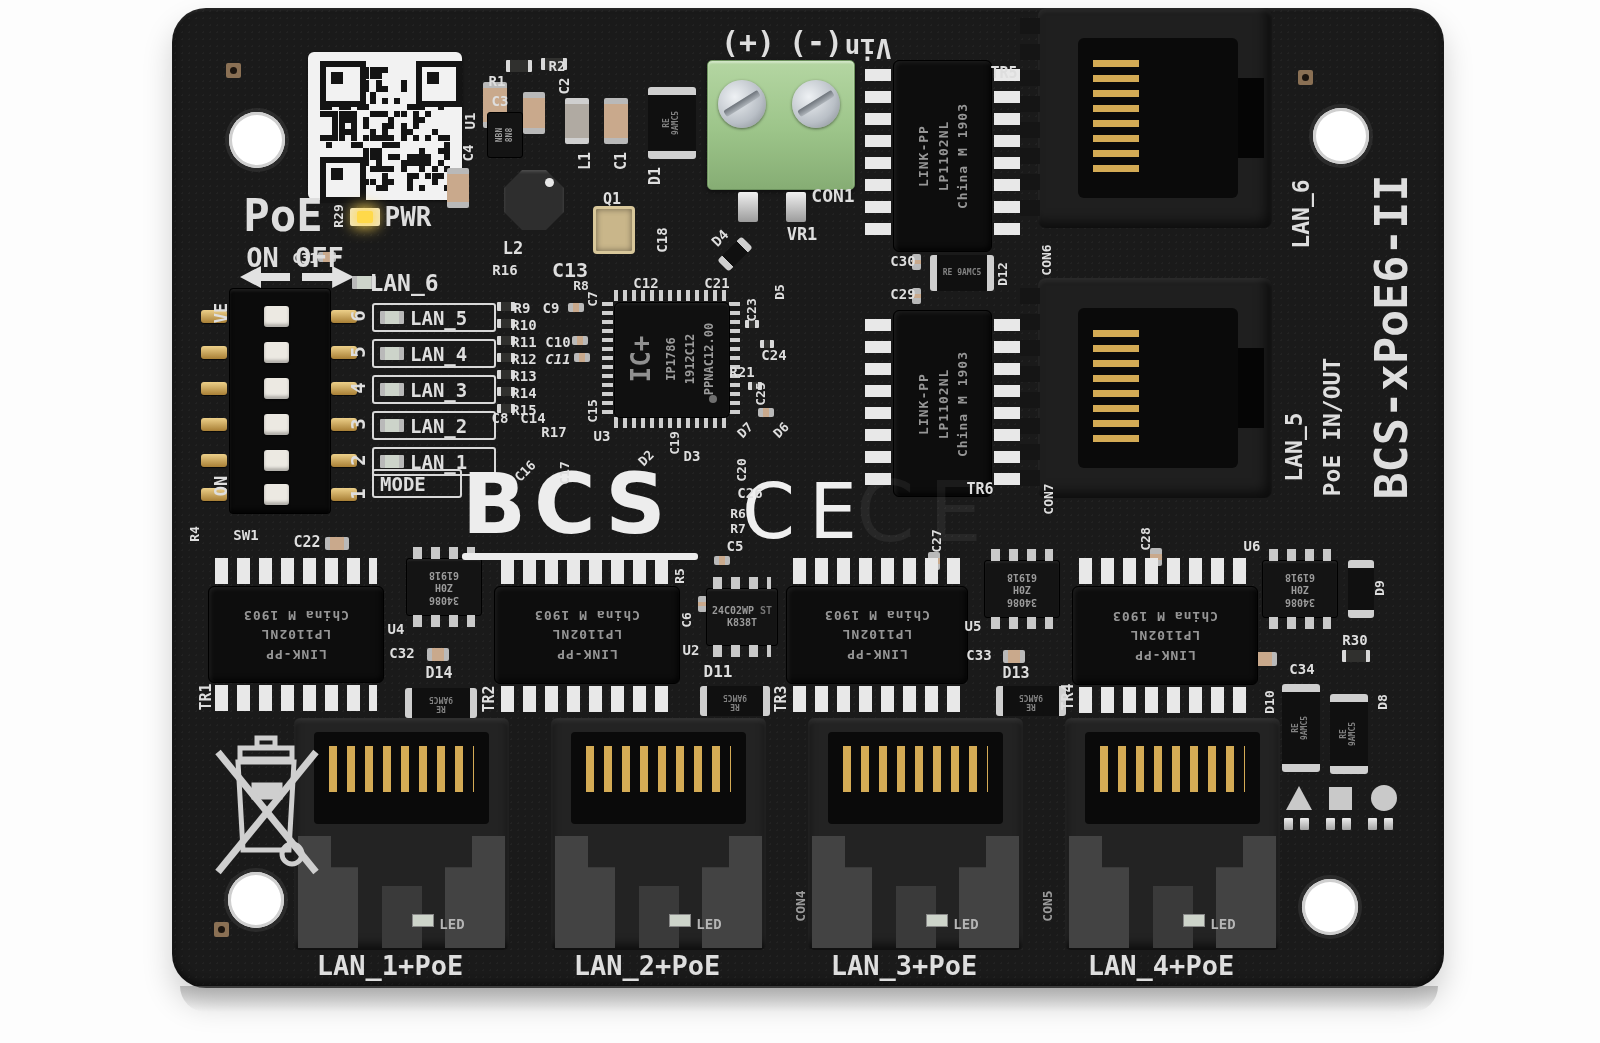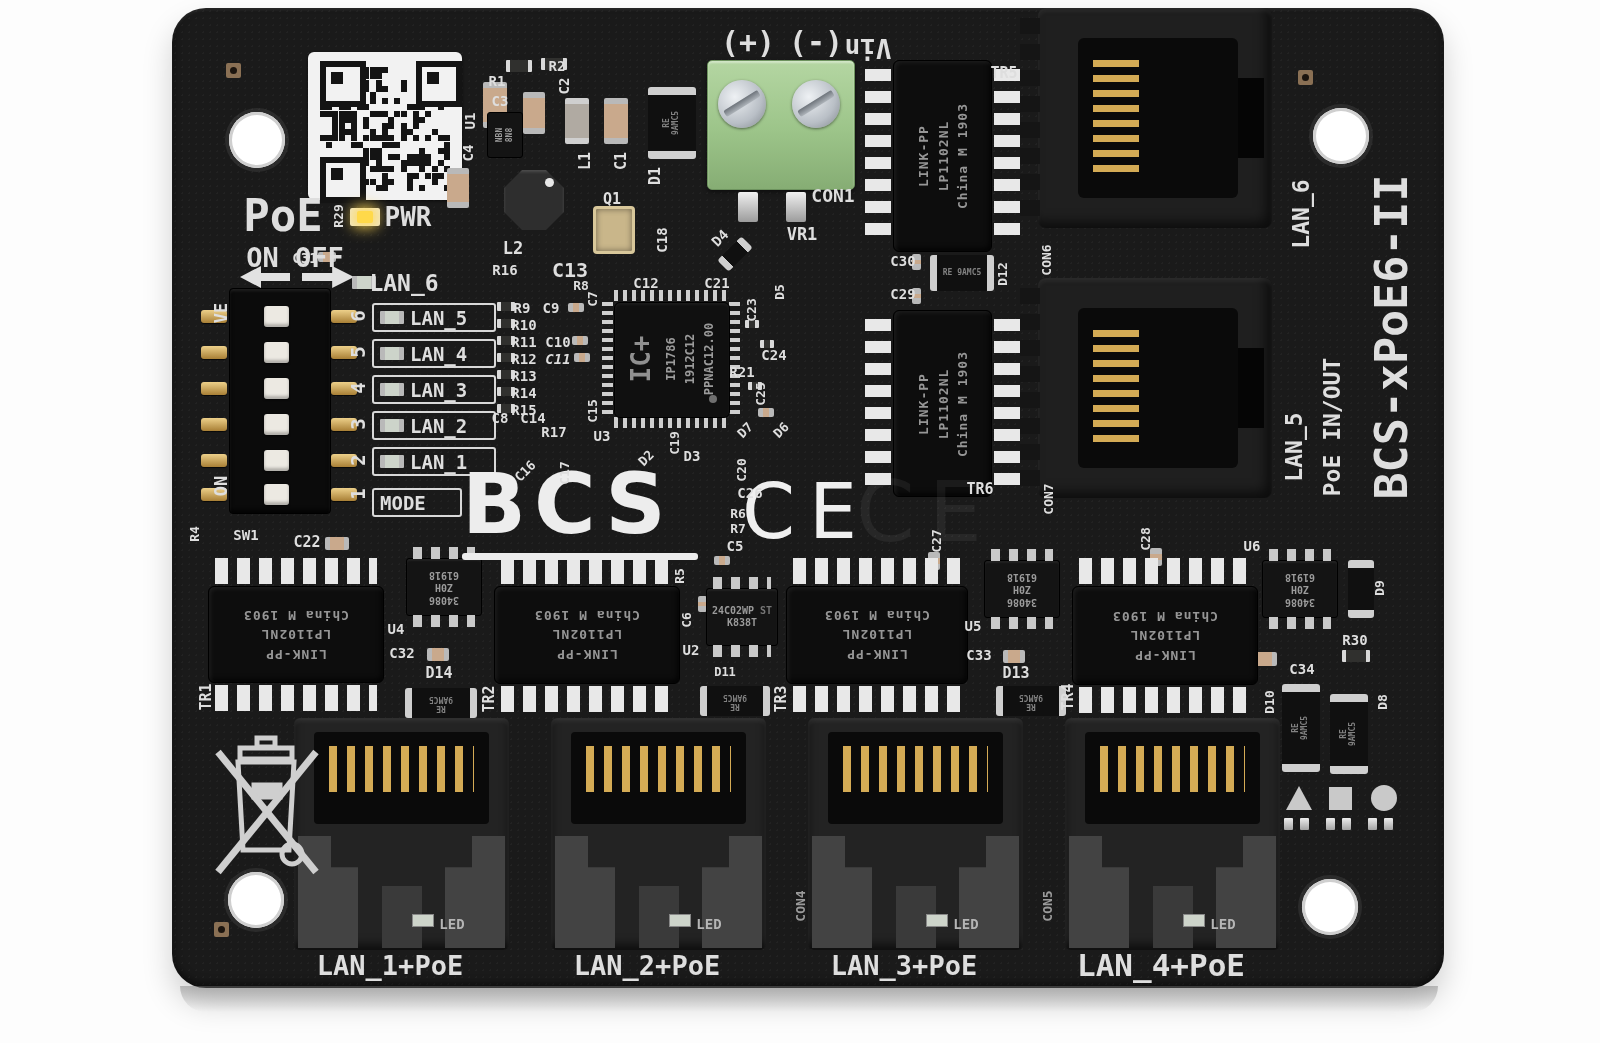--- a/index.html
+++ b/index.html
@@ -335,21 +335,21 @@
     <span>LAN_3</span>
   </div>
   <div class="ledbox" style="top:411px">
     <i class="ledchip"></i>
     <span>LAN_2</span>
   </div>
   <div class="ledbox" style="top:447px">
     <i class="ledchip"></i>
     <span>LAN_1</span>
   </div>
-  <div class="ledbox" style="top:488px;width:86px">
+  <div class="ledbox" style="top:469px;width:86px">
     <span>MODE</span>
   </div>
 
   <div class="res" style="left:497px;top:302px;width:18px;height:9px"></div>
   <div class="res" style="left:497px;top:319px;width:18px;height:9px"></div>
   <div class="res" style="left:497px;top:336px;width:18px;height:9px"></div>
   <div class="res" style="left:497px;top:353px;width:18px;height:9px"></div>
   <div class="res" style="left:497px;top:370px;width:18px;height:9px"></div>
   <div class="res" style="left:497px;top:387px;width:18px;height:9px"></div>
   <div class="res" style="left:497px;top:404px;width:18px;height:9px"></div>
@@ -674,21 +674,21 @@
       <span class="sl" style="left: 745px; top: 430px; font-size: 13px; transform: translate(-50%, -50%) rotate(-45deg);">D7</span>
       <span class="sl" style="left: 781px; top: 430px; font-size: 13px; transform: translate(-50%, -50%) rotate(-45deg);">D6</span>
       <span class="sl" style="left: 741px; top: 470px; font-size: 13px; transform: translate(-50%, -50%) rotate(-90deg);">C20</span>
       <span class="sl" style="left: 750px; top: 493px; font-size: 14px; transform: translate(-50%, -50%) rotate(0deg);">C26</span>
       <span class="sl" style="left: 738px; top: 513px; font-size: 13px; transform: translate(-50%, -50%) rotate(0deg);">R6</span>
       <span class="sl" style="left: 738px; top: 528px; font-size: 13px; transform: translate(-50%, -50%) rotate(0deg);">R7</span>
       <span class="sl" style="left: 735px; top: 546px; font-size: 14px; transform: translate(-50%, -50%) rotate(0deg);">C5</span>
       <span class="sl" style="left: 679px; top: 576px; font-size: 13px; transform: translate(-50%, -50%) rotate(-90deg);">R5</span>
       <span class="sl" style="left: 686px; top: 620px; font-size: 13px; transform: translate(-50%, -50%) rotate(-90deg);">C6</span>
       <span class="sl" style="left: 691px; top: 650px; font-size: 14px; transform: translate(-50%, -50%) rotate(0deg);">U2</span>
-      <span class="sl" style="left: 718px; top: 672px; font-size: 12px; transform: translate(-50%, -50%) rotate(0deg); margin-left: 7px;">D11</span>
+      <span class="sl" style="left: 718px; top: 672px; font-size: 16px; transform: translate(-50%, -50%) rotate(0deg);">D11</span>
       <span class="sl" style="left: 307px; top: 542px; font-size: 15px; transform: translate(-50%, -50%) rotate(0deg);">C22</span>
       <span class="sl" style="left: 206px; top: 697px; font-size: 15px; transform: translate(-50%, -50%) rotate(-90deg);">TR1</span>
       <span class="sl" style="left: 489px; top: 699px; font-size: 15px; transform: translate(-50%, -50%) rotate(-90deg);">TR2</span>
       <span class="sl" style="left: 781px; top: 699px; font-size: 15px; transform: translate(-50%, -50%) rotate(-90deg);">TR3</span>
       <span class="sl" style="left: 1068px; top: 697px; font-size: 15px; transform: translate(-50%, -50%) rotate(-90deg);">TR4</span>
       <span class="sl" style="left: 1004px; top: 73px; font-size: 15px; transform: translate(-50%, -50%) rotate(0deg);">TR5</span>
       <span class="sl" style="left: 980px; top: 489px; font-size: 15px; transform: translate(-50%, -50%) rotate(0deg);">TR6</span>
       <span class="sl" style="left: 396px; top: 629px; font-size: 14px; transform: translate(-50%, -50%) rotate(0deg);">U4</span>
       <span class="sl" style="left: 402px; top: 653px; font-size: 14px; transform: translate(-50%, -50%) rotate(0deg);">C32</span>
       <span class="sl" style="left: 439px; top: 673px; font-size: 15px; transform: translate(-50%, -50%) rotate(0deg);">D14</span>
@@ -710,19 +710,19 @@
       <span class="sl" style="left: 1048px; top: 499px; font-size: 13px; transform: translate(-50%, -50%) rotate(-90deg);">CON7</span>
       <span class="sl" style="left: 800px; top: 906px; font-size: 13px; transform: translate(-50%, -50%) rotate(-90deg); color: rgb(154, 154, 154);">CON4</span>
       <span class="sl" style="left: 1047px; top: 906px; font-size: 13px; transform: translate(-50%, -50%) rotate(-90deg); color: rgb(154, 154, 154);">CON5</span>
       <span class="sl" style="left: 1301px; top: 214px; font-size: 23px; transform: translate(-50%, -50%) rotate(-90deg);">LAN_6</span>
       <span class="sl" style="left: 1294px; top: 447px; font-size: 23px; transform: translate(-50%, -50%) rotate(-90deg);">LAN_5</span>
       <span class="sl" style="left: 1332px; top: 427px; font-size: 23px; transform: translate(-50%, -50%) rotate(-90deg);">PoE IN/OUT</span>
       <span class="sl" style="left: 1391px; top: 337px; font-size: 45px; transform: translate(-50%, -50%) rotate(-90deg);">BCS-xPoE6-II</span>
       <span class="sl" style="left: 390px; top: 965px; font-size: 27px; transform: translate(-50%, -50%) rotate(0deg);">LAN_1+PoE</span>
       <span class="sl" style="left: 647px; top: 965px; font-size: 27px; transform: translate(-50%, -50%) rotate(0deg);">LAN_2+PoE</span>
       <span class="sl" style="left: 904px; top: 965px; font-size: 27px; transform: translate(-50%, -50%) rotate(0deg);">LAN_3+PoE</span>
-      <span class="sl" style="left: 1161px; top: 965px; font-size: 31px; transform: translate(-50%, -50%) rotate(0deg);">LAN_4+PoE</span>
+      <span class="sl" style="left: 1161px; top: 965px; font-size: 27px; transform: translate(-50%, -50%) rotate(0deg);">LAN_4+PoE</span>
       <span class="sl" style="left: 452px; top: 924px; font-size: 14px; transform: translate(-50%, -50%) rotate(0deg); color: rgb(181, 181, 181);">LED</span>
       <span class="sl" style="left: 709px; top: 924px; font-size: 14px; transform: translate(-50%, -50%) rotate(0deg); color: rgb(181, 181, 181);">LED</span>
       <span class="sl" style="left: 966px; top: 924px; font-size: 14px; transform: translate(-50%, -50%) rotate(0deg); color: rgb(181, 181, 181);">LED</span>
       <span class="sl" style="left: 1223px; top: 924px; font-size: 14px; transform: translate(-50%, -50%) rotate(0deg); color: rgb(181, 181, 181);">LED</span>
     </div>
 </div>
 
 </body></html>

